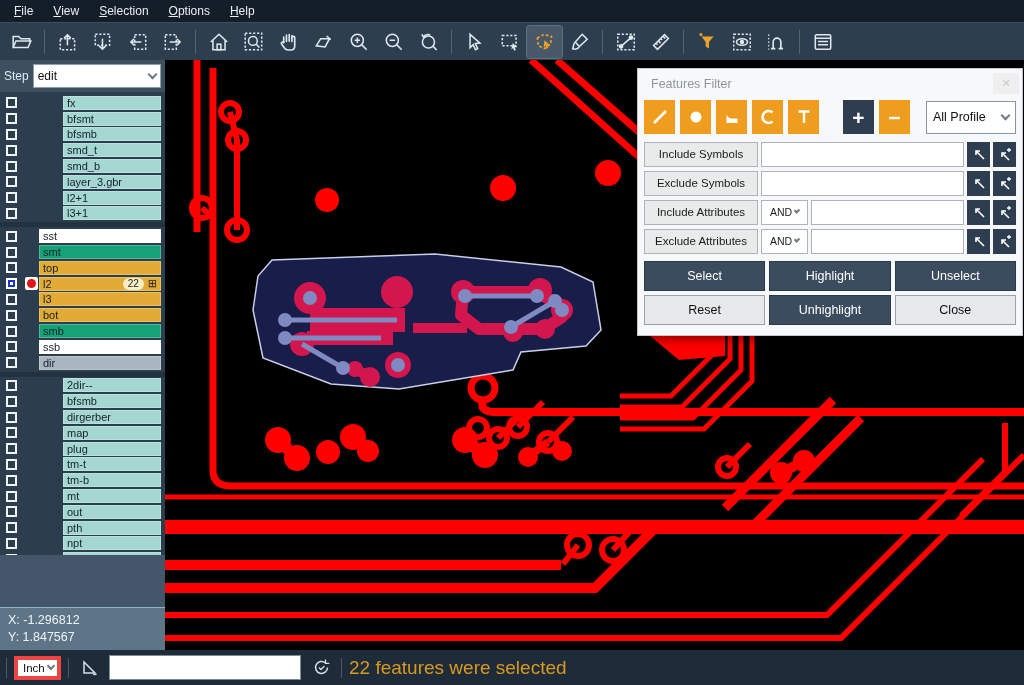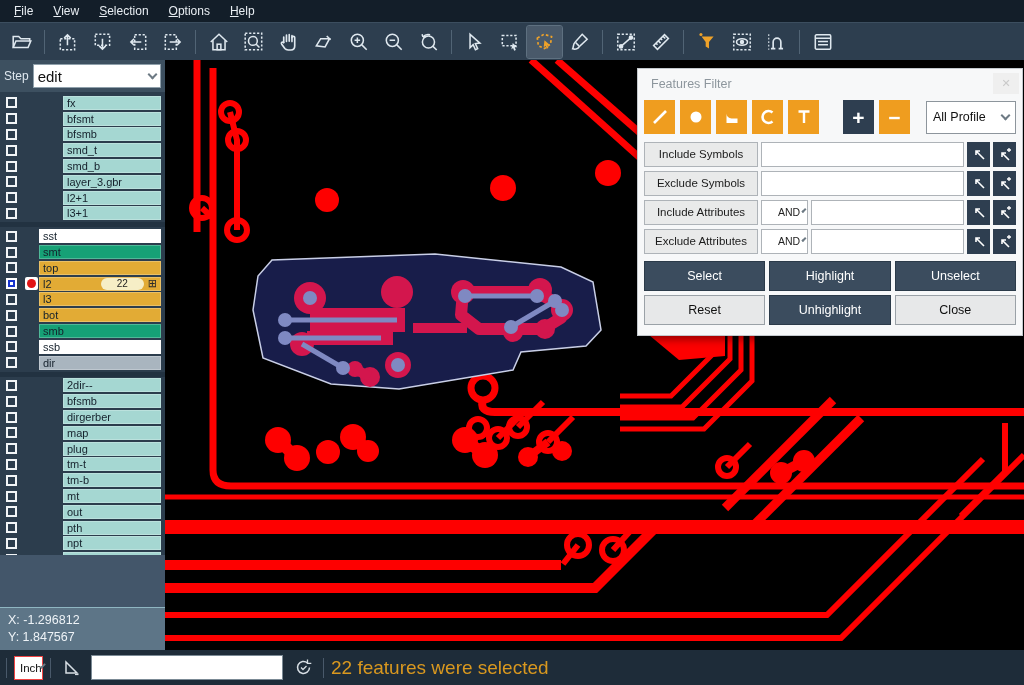--- a/index.html
+++ b/index.html
@@ -18,42 +18,42 @@
   .tbtn { width:35px; height:32px; display:flex; align-items:center; justify-content:center; border-radius:2px; }
   .tbtn svg { display:block; }
   .tbtn.active { background:#49596a; outline:1px solid #5e7080; }
   .tsep { width:1px; height:24px; background:#516475; margin:0 5px; }
 
   
   .sidebar { position:absolute; top:60px; left:0; width:165px; bottom:35px; background:#2c3d4d; }
   .steprow { height:32px; background:#3d5060; display:flex; align-items:center; padding:3px 4px 3px 2px; gap:4px; }
   .steplabel { color:#dfe8ef; font-size:12px; padding-left:2px; }
   .stepselect { flex:1; height:24px; background:#fff; border:1px solid #8fa0ab; display:flex;
-                align-items:center; padding:0 4px; font-size:15px; color:#111; }
+                align-items:center; padding:0 4px; font-size:12px; color:#111; }
   .stepselect .chev { margin-left:auto; }
   .chev { width:7px; height:7px; border-right:2px solid #6d7a84; border-bottom:2px solid #6d7a84;
           transform:rotate(45deg); margin-top:-3px; }
   .layer-list { padding-top:3px; }
   .lrow { height:15.8px; display:flex; align-items:center; }
   .cbcell { width:23px; height:100%; display:flex; align-items:center; justify-content:center; }
   .cb { width:11px; height:11px; border:2px solid #f2f5f7; background:transparent; }
   .cb.checked { border:2px solid #fff; background:#1734cf; position:relative; }
   .cb.checked::after { content:""; position:absolute; left:2px; top:2px; width:3px; height:3px; background:#fff; }
   .indcell { width:16px; height:100%; display:flex; align-items:center; justify-content:center; }
   .ind { width:13px; height:13px; background:#fff; border-radius:2px; display:flex; align-items:center; justify-content:center; }
   .ind .dot { width:9px; height:9px; border-radius:50%; background:#e21414; }
   .lbar { flex:1; height:14px; margin-right:4px; display:flex; align-items:center;
           padding:0 3px; font-size:11px; color:#15212c; border:1px solid rgba(255,255,255,.25); }
   .c-teal  { background:#a5d7d2;margin-left:24px; }
   .c-green { background:#16a176; }
   .c-yellow{ background:#e2ab35; }
   .c-white { background:#ffffff; }
   .c-gray  { background:#a9b5bf; }
   .badge { margin-left:auto; background:#f6eec6; color:#222; font-size:10px; line-height:12px;
-           padding:0 16px; border-radius:7px; }
+           padding:0 5px; border-radius:7px; }
   .gridico { font-size:11px; color:#2a2a2a; margin-left:4px; }
   .group-gap { height:5px; background:#223241; margin:1px 0; }
   .side-fill { position:absolute; left:0; right:0; top:495px; bottom:43px; background:#43566a; }
   .coords { position:absolute; left:0; right:0; bottom:0; height:43px; background:#5d7587;
             border-top:1px solid #8fb6c2; color:#eef3f7; font-size:12.5px; padding:4px 0 0 8px; line-height:17px; }
 
   
   .canvas { position:absolute; left:165px; top:60px; width:859px; height:590px; background:#000; }
 
   
@@ -69,34 +69,34 @@
   .tool.dark { background:#2e3e50; }
   .tool.plusminus { font-size:21px; font-weight:bold; line-height:1; }
   .tool-gap { width:14px; }
   .profile { margin-left:auto; width:90px; height:33px; background:#fff; border:1px solid #8d959c;
              display:flex; align-items:center; padding:0 6px; font-size:12.5px; color:#111; }
   .profile .chev { margin-left:auto; }
   .frow { display:flex; align-items:center; margin:3px 6px 0 6px; gap:3px; height:26px; }
   .flabel { width:114px; height:25px; background:#e9eaea; border:1px solid #aeb3b8; font-size:11.5px;
             color:#1b1b1b; display:flex; align-items:center; justify-content:center; }
   .fand { width:47px; height:25px; background:#fff; border:1px solid #aeb3b8; font-size:10.5px;
-          color:#222; display:flex; align-items:center; padding:0 16px; gap:3px; }
+          color:#222; display:flex; align-items:center; padding:0 8px; gap:3px; }
   .fand .chev { margin-left:auto; width:5px; height:5px; }
   .finput { flex:1; height:25px; background:#fff; border:1px solid #aeb3b8; font-size:11px; padding:0 4px; }
   .fbtn { width:23px; height:25px; background:#2e3e50; display:flex; align-items:center; justify-content:center; }
   .dlg-actions { display:grid; grid-template-columns:1fr 1fr 1fr; gap:4px; margin:7px 6px 0 6px;border-radius:29px; }
   .abtn { height:30px; display:flex; align-items:center; justify-content:center; font-size:12.5px; }
   .abtn.dark { background:#3b4c5e; color:#fff; border:1px solid #2b3a49; }
   .abtn.light { background:#e7e8e9; color:#101010; border:1px solid #9aa1a7; }
 
   
   .statusbar { position:absolute; left:0; right:0; bottom:0; height:35px; background:#1e2c39;
                display:flex; align-items:center; padding:0 6px; gap:7px; }
   .ssep { width:1px; height:20px; background:#49596a; }
-  .unit { width:29px; height:24px; background:#fff; border:1px solid #ef4444; display:flex;
+  .unit { width:47px; height:24px; background:#fff; border:4px solid #ef4444; display:flex;
           align-items:center; padding:0 3px 0 5px; font-size:11.5px; color:#111; }
   .unit .chev { margin-left:auto; width:6px; height:6px; }
   .cmdinput { width:192px; height:25px; background:#fff; border:1px solid #7b8a95; font-size:12px; padding:0 5px; }
   .smsg { color:#d9981f; font-size:19px; }
   .sico { display:flex; align-items:center; justify-content:center; width:26px; height:26px; }
 </style>
 </head>
 <body>
 
 <div id="app">

